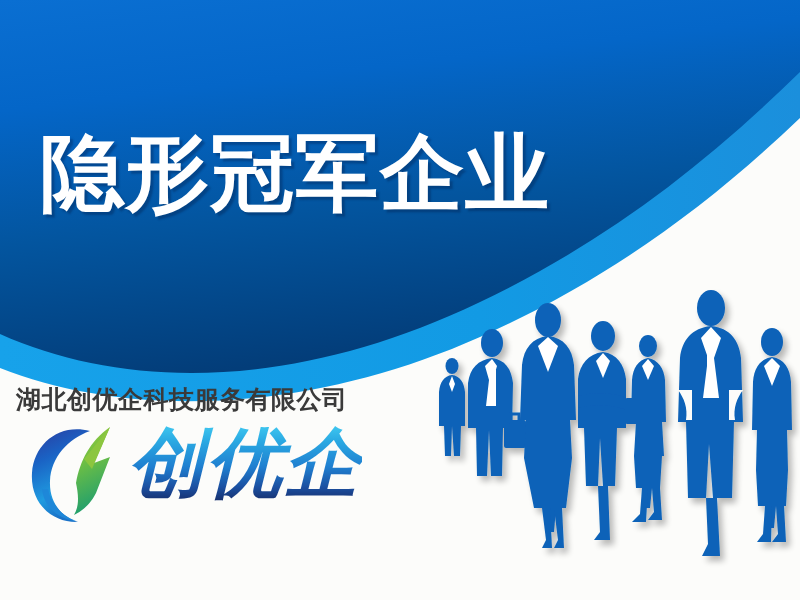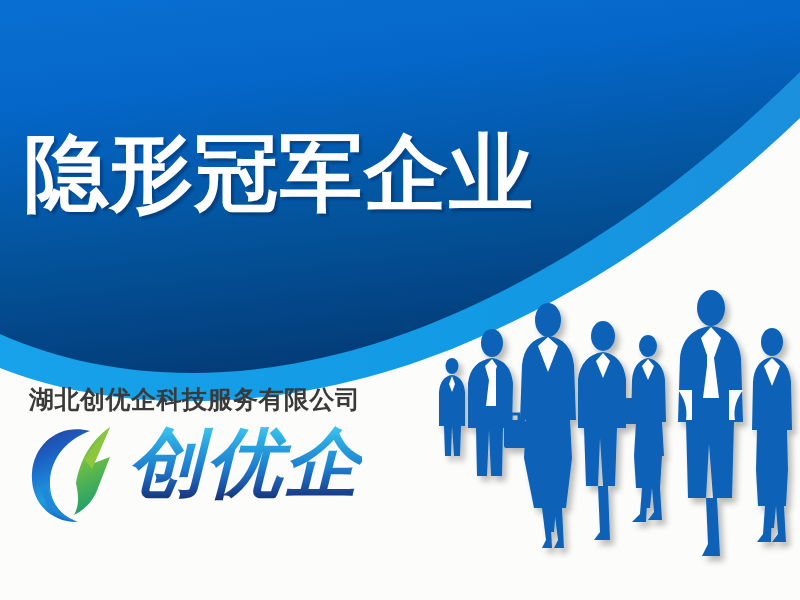--- a/index.html
+++ b/index.html
@@ -26,36 +26,36 @@
     position: absolute;
     inset: 0;
     width: 800px;
     height: 600px;
     display: block;
   }
 
   
   .title {
     position: absolute;
-    left: 24px;
+    left: 40px;
     top: 131px;
     font-size: 84px;
     line-height: 1.0;
     font-weight: bold;
     color: #ffffff;
     letter-spacing: 1px;
     white-space: nowrap;
     text-shadow: 3px 3px 2px rgba(0,20,60,0.30);
     font-family: "DejaVu Sans", "Liberation Sans", sans-serif;
   }
 
   
   .company-name {
     position: absolute;
-    left: 29px;
+    left: 16px;
     top: 383px;
     font-size: 25px;
     font-weight: bold;
     color: #3a3a3a;
     letter-spacing: 0.5px;
     white-space: nowrap;
     font-family: "DejaVu Sans", "Liberation Sans", sans-serif;
   }
 
   

